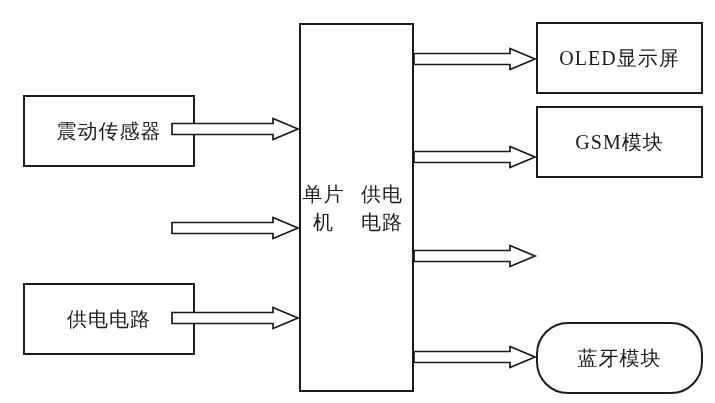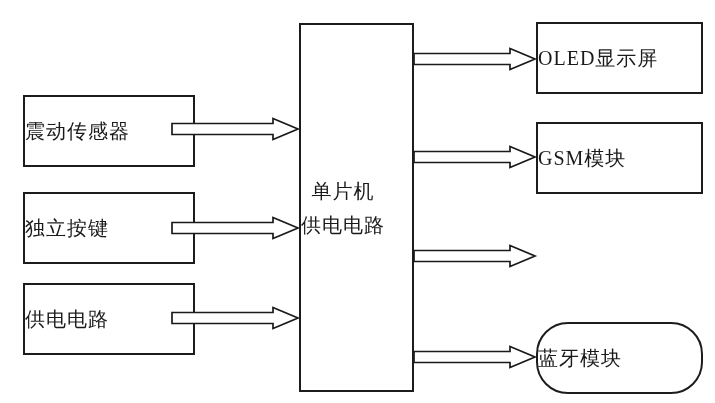--- a/index.html
+++ b/index.html
@@ -16,37 +16,38 @@
     color: #1a1a1a;
     overflow: hidden;
   }
   .node {
     position: absolute;
     box-sizing: border-box;
     border: 2px solid #1c1c1c;
     background: #ffffff;
     display: flex;
     align-items: center;
+    justify-content: center;
     text-align: center;
     font-size: 20px;
     line-height: 1.4;
     letter-spacing: 1px;
   }
   
   .node.input  { left: 23px;  width: 172px; height: 72px; }
   #box-input-0 { top: 95px; }
   #box-input-1 { top: 192px; }
   #box-input-2 { top: 283px; }
   
   .node.center { left: 299px; top: 23px; width: 115px; height: 369px; }
-  .center-lines { display: flex; flex-direction: column; gap: 6px; }
+  .center-lines { display: flex; flex-direction: row; gap: 6px; }
   
   .node.output { left: 536px; width: 167px; height: 72px; }
   #box-output-0 { top: 22px; }
-  #box-output-1 { top: 122px; }
+  #box-output-1 { top: 106px; }
   #box-output-2 { top: 222px; }
   #box-output-3 { top: 322px; border-radius: 32px; }
   
   .arrow {
     position: absolute;
     overflow: visible;
   }
   .arrow polygon {
     fill: #ffffff;
     stroke: #1a1a1a;
@@ -65,23 +66,20 @@
   #arrow-out-2 { top: 244px; }
   #arrow-out-3 { top: 345px; }
 </style>
 </head>
 <body>
 
 <div class="stage">
 
   <div class="node input" id="box-input-0">
     <span>震动传感器</span>
-  </div>
-  <div class="node input" id="box-input-1">
-    <span>独立按键</span>
   </div>
   <div class="node input" id="box-input-2">
     <span>供电电路</span>
   </div>
 
   <div class="node center">
     <div class="center-lines">
       <span>单片机</span>
       <span>供电电路</span>
     </div>

